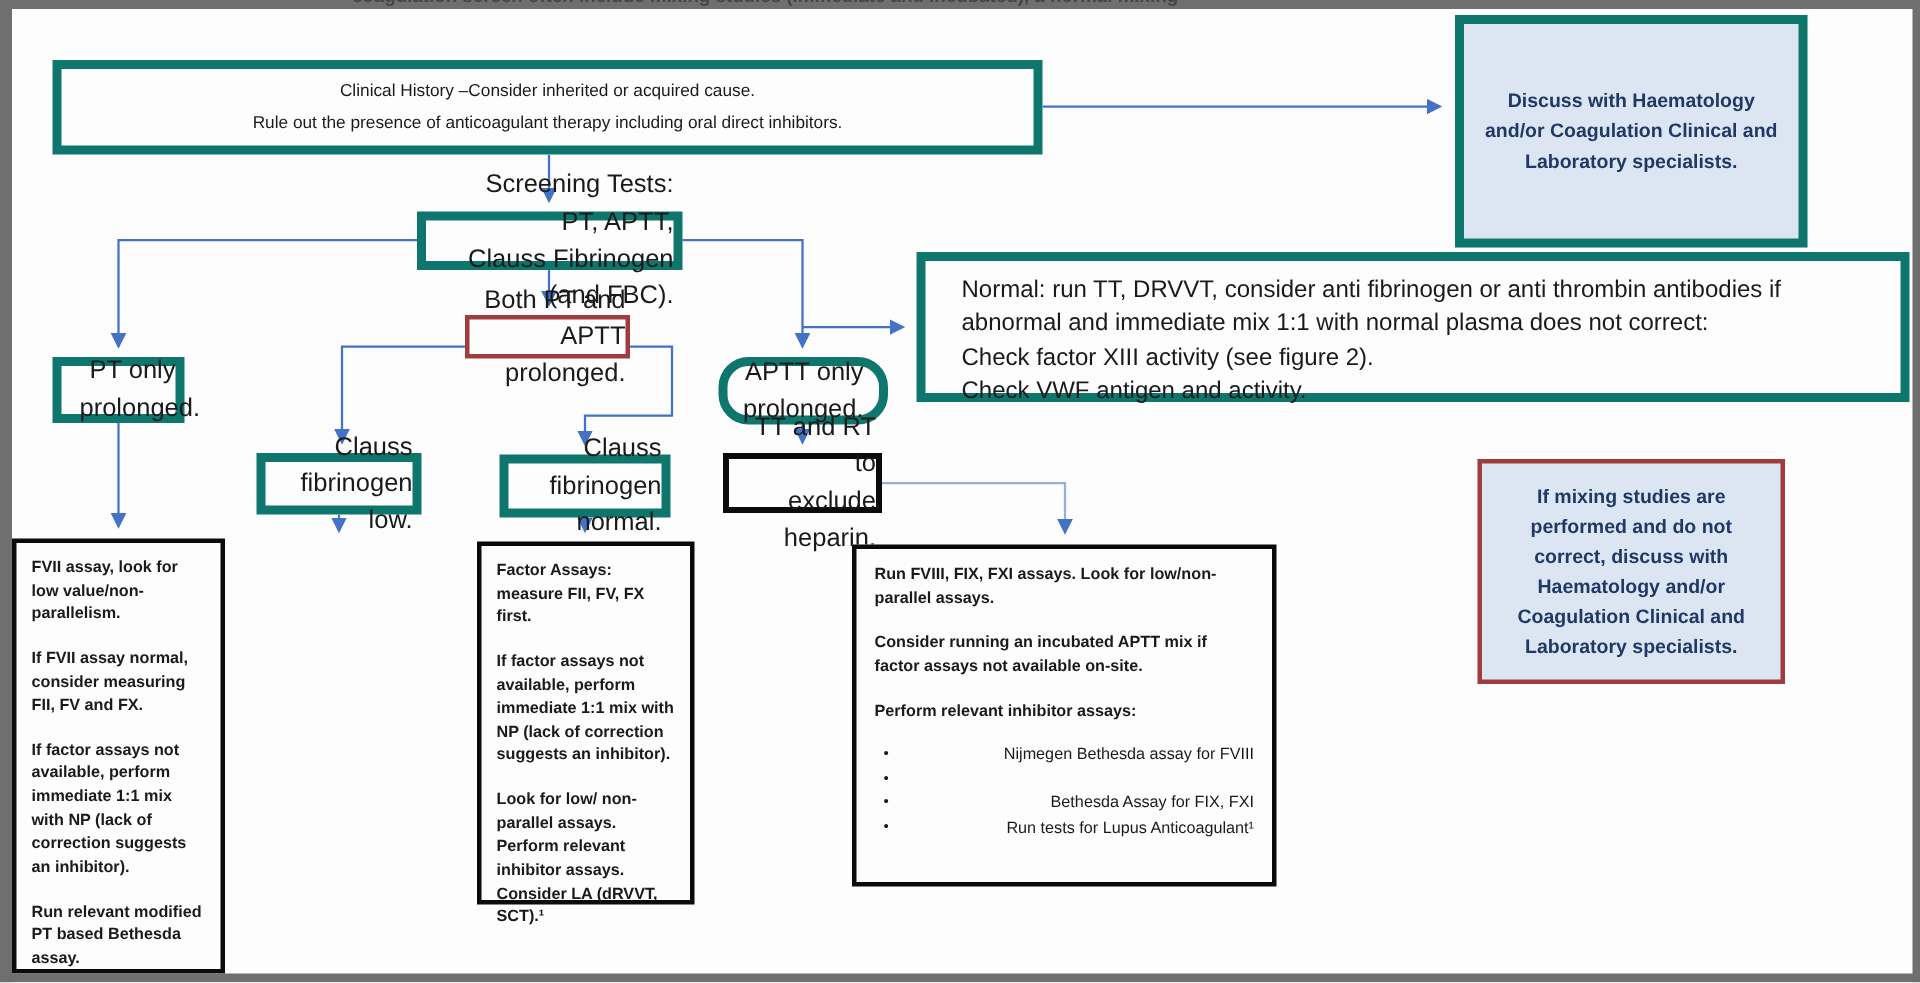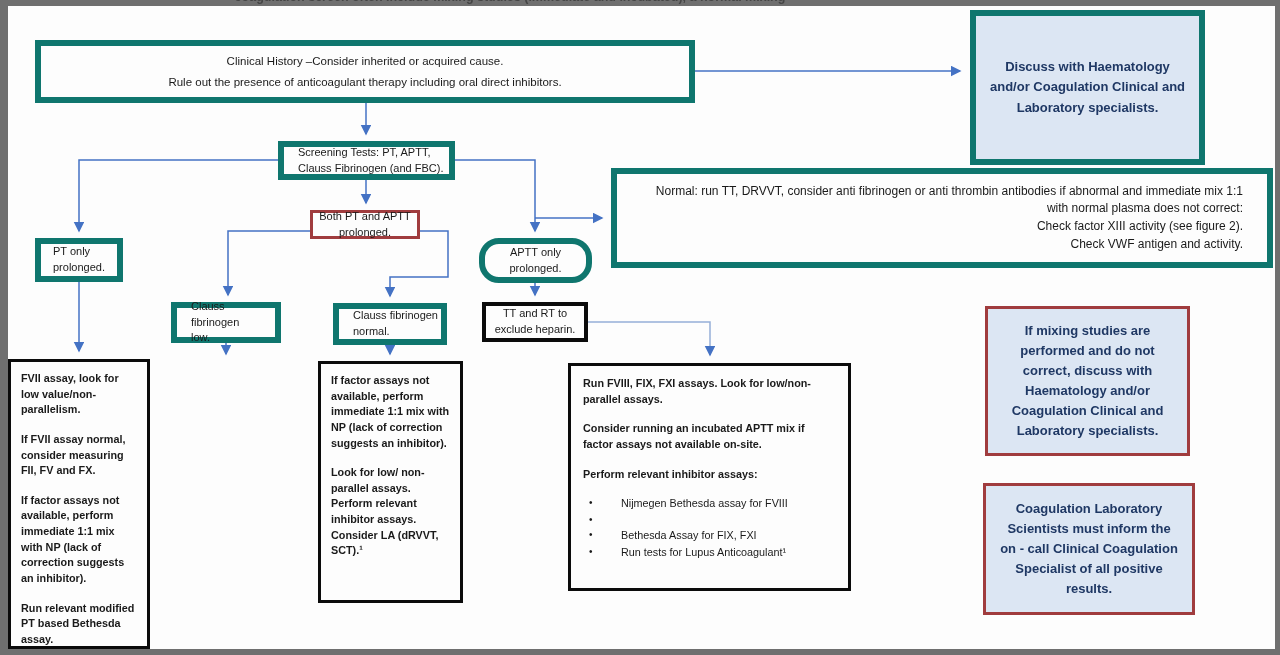--- a/index.html
+++ b/index.html
@@ -17,33 +17,33 @@
     text-align:center;font-size:12.5px;font-weight:700;color:#454545;
   }
   svg.arrows{position:absolute;left:0;top:0;z-index:1;}
   .node{position:absolute;z-index:2;box-sizing:border-box;background:#fdfdfd;}
   .orange{border:6px solid #0f766e;}
   .darkred{border:3px solid #A03C3E;}
   .black3{border:3px solid #0b0b0b;}
   .black4{border:4px solid #0b0b0b;}
   .bluefill{background:#DCE6F3;color:#1F3864;font-weight:700;}
   .center{display:flex;align-items:center;justify-content:center;text-align:center;}
-  .smalltext{font-size:11px;line-height:1.45;}
+  .smalltext{font-size:17px;line-height:1.45;text-align:right;}
   .two-line{display:flex;flex-direction:column;justify-content:center;height:100%;}
   .bigbox{font-size:10.8px;line-height:1.45;padding:9px 10px;}
   .bigbox p{margin:0 0 14px 0;font-weight:bold;}
   .bigbox p:last-child{margin-bottom:0;}
   .clinical{display:flex;flex-direction:column;justify-content:space-between;
     text-align:center;font-size:11.5px;padding:9px 12px;}
   .normalwide{display:flex;flex-direction:column;justify-content:space-between;
-    text-align:right;font-size:12px;line-height:1.4;padding:9px 24px;}
+    text-align:left;font-size:16px;line-height:1.4;padding:9px 24px;}
   .bluebox{font-size:13px;line-height:1.55;padding:8px 14px;}
   .bullet-row{display:flex;margin:1px 0 1px 6px;}
   .bullet-glyph{width:32px;flex:0 0 32px;font-size:10px;}
-  .bullet-text{flex:1;}
+  .bullet-text{flex:1;text-align:right;}
 </style>
 </head>
 <body>
 
 <div id="canvas">
 
   <div class="frame" id="frame-top"></div>
   <div class="frame" id="frame-left"></div>
   <div class="frame" id="frame-right"></div>
   <div class="frame" id="frame-bottom"></div>
@@ -140,20 +140,21 @@
   <div class="node black3 bigbox" style="left:8px;top:359px;width:142px;height:290px;">
     <p>FVII assay, look for low value/non-parallelism.</p>
     <p>If FVII assay normal, consider measuring FII, FV and FX.</p>
     <p>If factor assays not available, perform immediate 1:1 mix with NP (lack of correction suggests an inhibitor).</p>
     <p>Run relevant modified PT based Bethesda assay.</p>
     <p>Consider LA tests.¹</p>
   </div>
 
 
   <div class="node black3 bigbox" style="left:318px;top:361px;width:145px;height:242px;">
+    <p>Factor Assays: measure FII, FV, FX first.</p>
     <p>If factor assays not available, perform immediate 1:1 mix with NP (lack of correction suggests an inhibitor).</p>
     <p>Look for low/ non-parallel assays. Perform relevant inhibitor assays. Consider LA (dRVVT, SCT).¹</p>
   </div>
 
   <div class="node black3 bigbox" style="left:568px;top:363px;width:283px;height:228px;padding:10px 12px;">
     <p>Run FVIII, FIX, FXI assays. Look for low/non-parallel assays.</p>
     <p>Consider running an incubated APTT mix if factor assays not available on-site.</p>
     <p>Perform relevant inhibitor assays:</p>
     <div class="bullet-row">
       <span class="bullet-glyph">•</span>
@@ -169,17 +170,14 @@
     <div class="bullet-row">
       <span class="bullet-glyph">•</span>
       <span class="bullet-text">Run tests for Lupus Anticoagulant¹</span>
     </div>
   </div>
 
   <div class="node darkred bluefill center bluebox" style="left:985px;top:306px;width:205px;height:150px;">
     <div>If mixing studies are performed and do not correct, discuss with Haematology and/or Coagulation Clinical and Laboratory specialists.</div>
   </div>
 
-  <div class="node darkred bluefill center bluebox" style="left:983px;top:483px;width:212px;height:132px;">
-    <div>Coagulation Laboratory Scientists must inform the on - call Clinical Coagulation Specialist of all positive results.</div>
-  </div>
 
 </div>
 
 </body></html>

